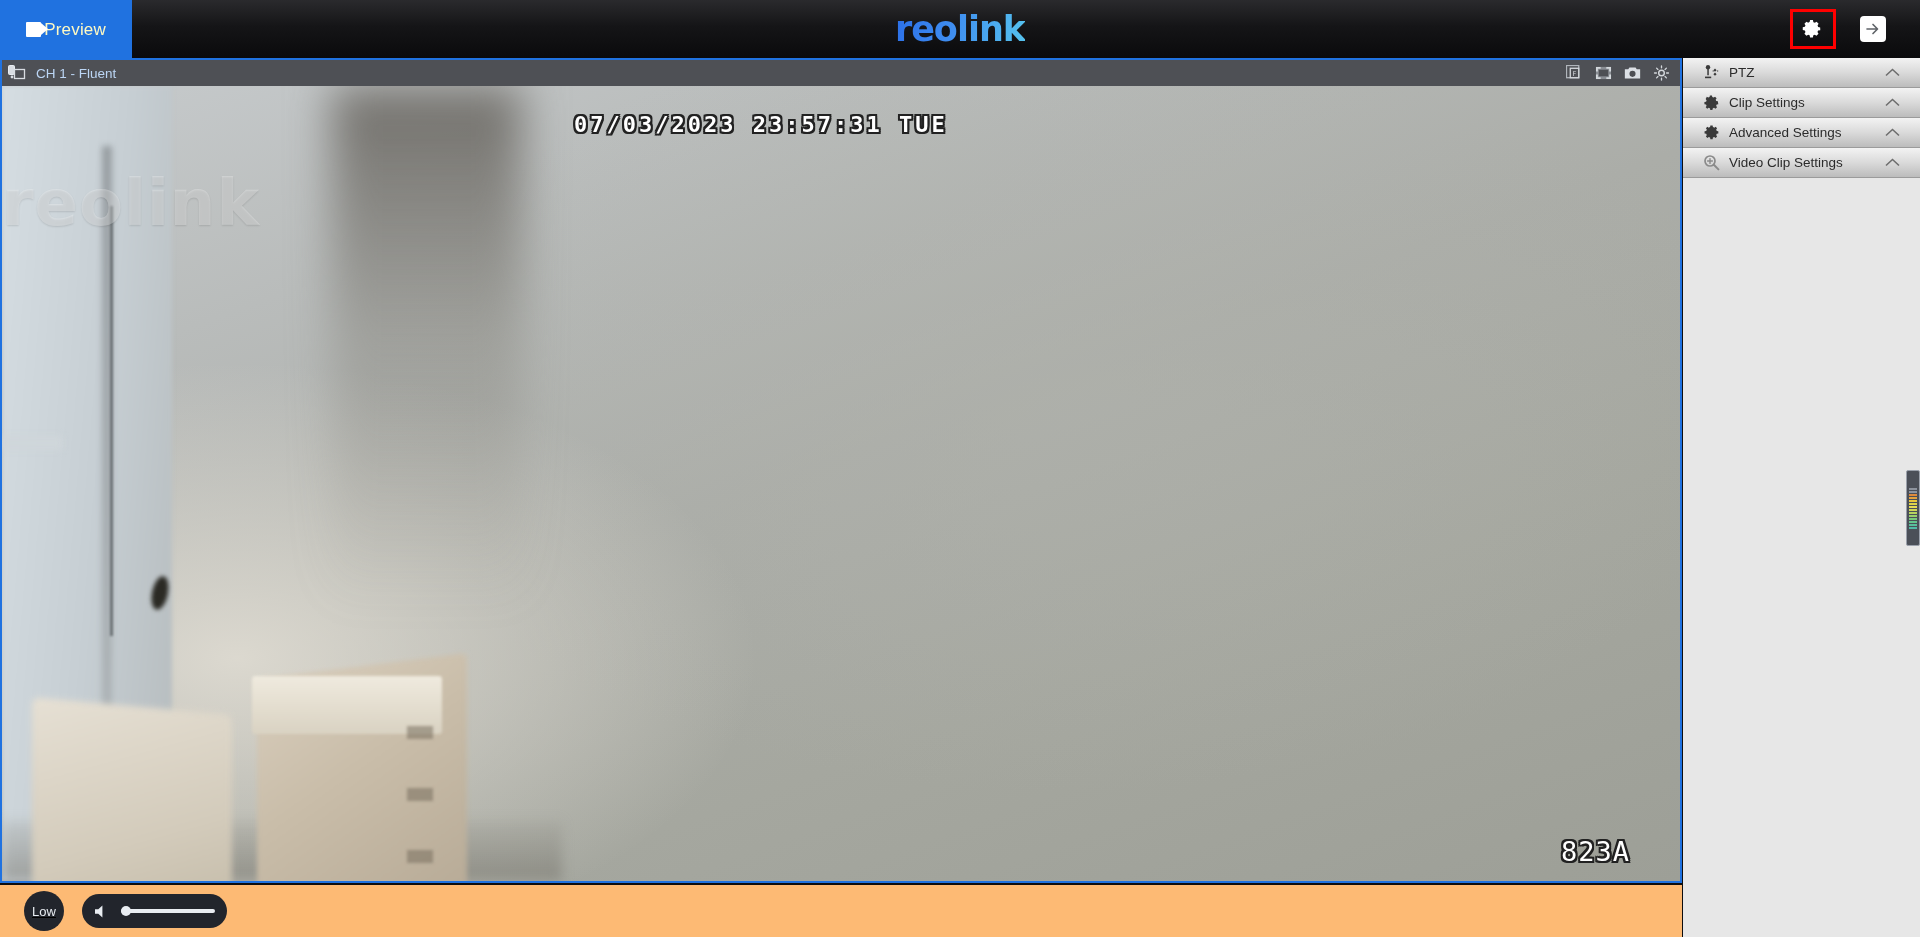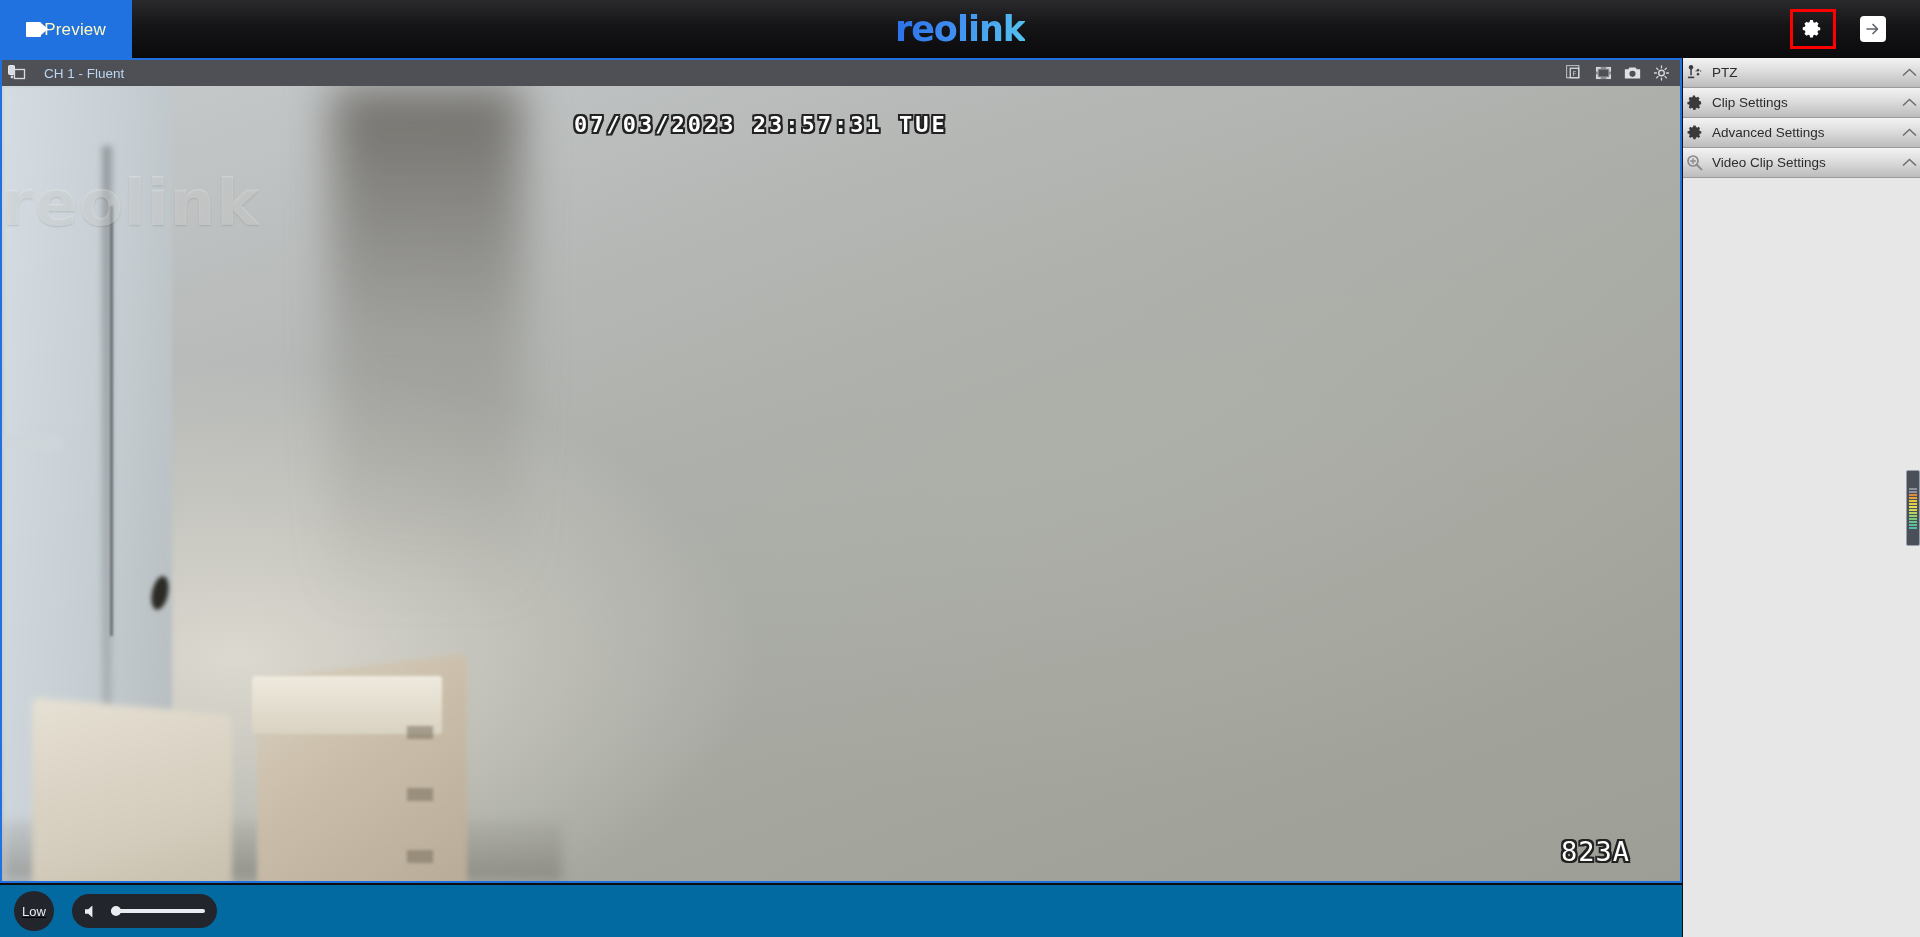--- a/index.html
+++ b/index.html
@@ -72,21 +72,21 @@
   }
 
   
   #video-wrap {
     position: absolute; left: 0; top: 58px; width: 1682px; height: 825px;
     border: 2px solid #2072e0; background: #000; overflow: hidden;
   }
   #chbar {
     position: absolute; left: 0; top: 0; width: 100%; height: 26px;
     background: #4e5055; display: flex; align-items: center;
-    padding: 0 10px 0 6px; z-index: 5; gap: 8px;
+    padding: 0 10px 0 6px; z-index: 5;
   }
   #chbar .ch-label { color: #bcd6f5; font-size: 13.5px; margin-left: 10px; }
   #chbar .ch-icons { margin-left: auto; display: flex; align-items: center; gap: 12px; }
   .chico { width: 17px; height: 16px; cursor: pointer; opacity: .92; }
 
   #video-canvas {
     position: absolute; left: 0; top: 26px; width: 1678px; height: 795px;
     background:
       radial-gradient(ellipse 50% 60% at 14% 72%, rgba(228,224,214,0.85) 0%, rgba(190,190,186,0) 62%),
       radial-gradient(ellipse 60% 70% at 63% 40%, rgba(176,178,172,0.55) 0%, rgba(160,162,158,0) 70%),
@@ -162,41 +162,41 @@
     position: absolute; right: 50px; bottom: 14px; font-size: 27px;
     color: #fff; font-family: "DejaVu Sans Mono", monospace; font-weight: normal;
     letter-spacing: 1px;
     text-shadow: -2px 0 #222, 2px 0 #222, 0 -2px #222, 0 2px #222,
                  -2px -2px #222, 2px 2px #222, -2px 2px #222, 2px -2px #222;
   }
 
   
   #bottombar {
     position: absolute; left: 0; top: 885px; width: 1682px; height: 52px;
-    background: #0369a1; display: flex; align-items: center; padding-left: 14px; gap: 18px; text-decoration: underline;
+    background: #fdba74; display: flex; align-items: center; padding-left: 24px; gap: 18px; text-decoration: underline;
   }
   #quality-btn {
     width: 40px; height: 40px; border-radius: 50%; background: #22252c;
     color: #e7ebf0; font-size: 13px; display: flex; align-items: center; justify-content: center;
     cursor: pointer;
   }
   #volume-pill {
     height: 34px; width: 145px; border-radius: 17px; background: #22252c;
     display: flex; align-items: center; padding: 0 12px; gap: 10px; cursor: pointer;
   }
   #vol-track { position: relative; flex: 1; height: 4px; background: #e9edf2; border-radius: 2px; }
   #vol-knob { position: absolute; left: 0; top: -3px; width: 10px; height: 10px; border-radius: 50%; background: #e9edf2; }
 
   
   #rightpanel {
     position: absolute; left: 1683px; top: 58px; width: 237px; height: 879px;
     background: #e7e7e7;
   }
   .acc-item {
-    height: 30px; display: flex; align-items: center; gap: 9px; padding: 0 3px;
+    height: 30px; display: flex; align-items: center; gap: 9px; padding: 0 20px;
     background: linear-gradient(180deg,#f3f3f3 0%, #dadada 50%, #bcbcbc 100%);
     border-bottom: 1px solid #9b9b9b; cursor: pointer;
     color: #2b2b2b; font-size: 13.5px;
   }
   .acc-item .chev { margin-left: auto; }
   .acc-icon { width: 17px; height: 17px; display: flex; align-items: center; justify-content: center; }
 
   #panel-handle {
     position: absolute; right: 0px; top: 412px; width: 14px; height: 76px;
     background: #4b4f58; border: 1px solid #9aa0ab; border-radius: 2px;

